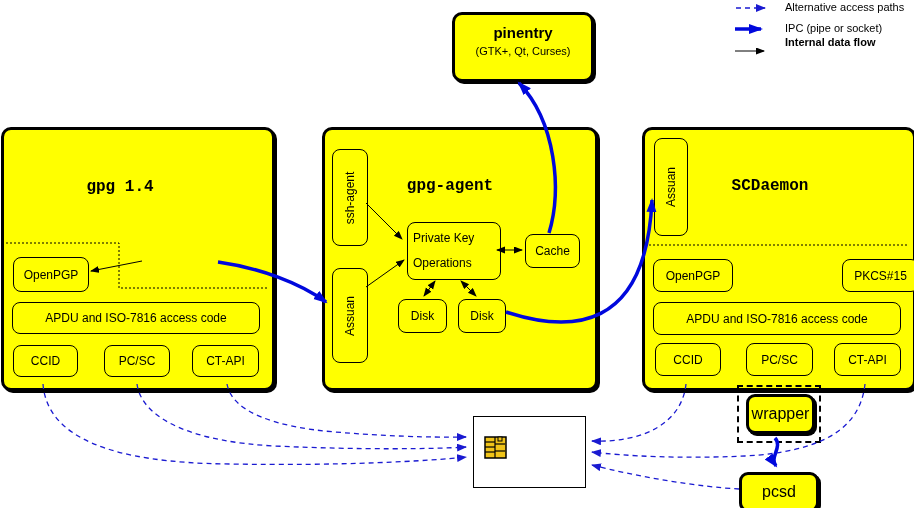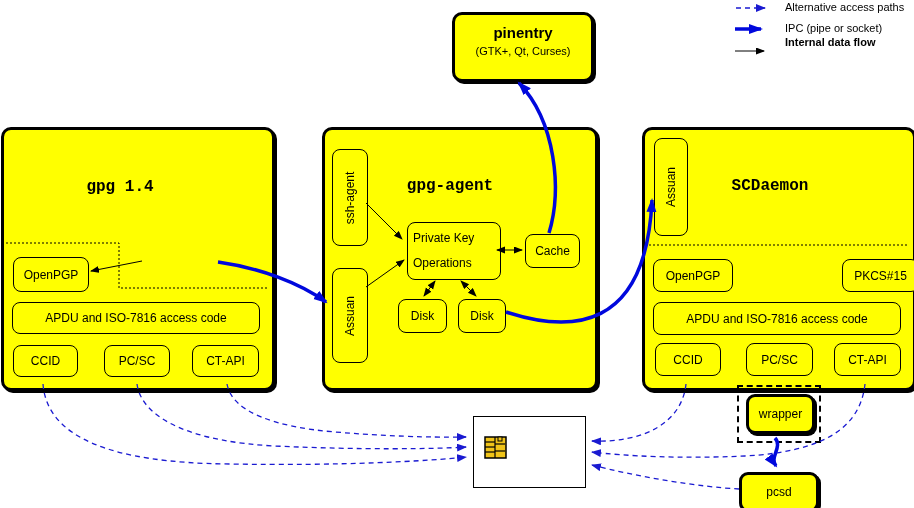--- a/index.html
+++ b/index.html
@@ -4,21 +4,21 @@
 <style>
   html,body{margin:0;padding:0;background:#fff;}
   .stage{position:relative;width:914px;height:508px;background:#ffffff;
          font-family:"Liberation Sans",sans-serif;color:#000;overflow:hidden;}
   .bigbox{position:absolute;background:#ffff00;border:3px solid #000;
           border-radius:10px;box-shadow:2px 2px 0 #000;}
   .title{position:absolute;font-weight:bold;font-size:16px;text-align:center;font-family:Liberation Mono, monospace;}
   .sbox{position:absolute;background:#ffff00;border:1px solid #000;border-radius:8px;
         display:flex;align-items:center;justify-content:center;font-size:12px;text-align:center;}
   .boldbox{position:absolute;background:#ffff00;border:3px solid #000;border-radius:9px;
-           box-shadow:2px 2px 0 #000;display:flex;align-items:center;justify-content:center;font-size:12px;}
+           box-shadow:2px 2px 0 #000;display:flex;align-items:center;justify-content:center;font-size:16px;}
   .vbox span{transform:rotate(-90deg);white-space:nowrap;display:block;}
   .pko{justify-content:flex-start;text-align:left;padding-left:5px;line-height:25px;}
   .pinentry-box{position:absolute;left:452px;top:12px;width:136px;height:64px;
                 background:#ffff00;border:3px solid #000;border-radius:10px;
                 box-shadow:2px 2px 0 #000;text-align:center;}
   .pinentry-title{font-weight:bold;font-size:15px;margin-top:9px;}
   .pinentry-sub{font-size:11px;margin-top:4px;}
   .card-reader{position:absolute;left:473px;top:416px;width:111px;height:70px;
                background:#ffffff;border:1px solid #000;}
   .dashed-zone{position:absolute;left:737px;top:385px;width:80px;height:54px;

